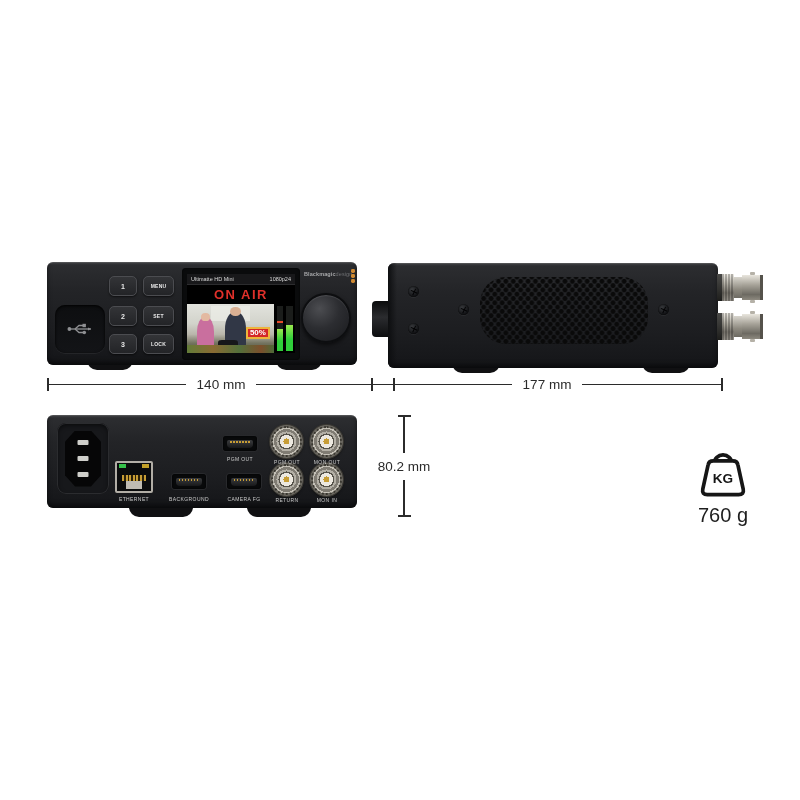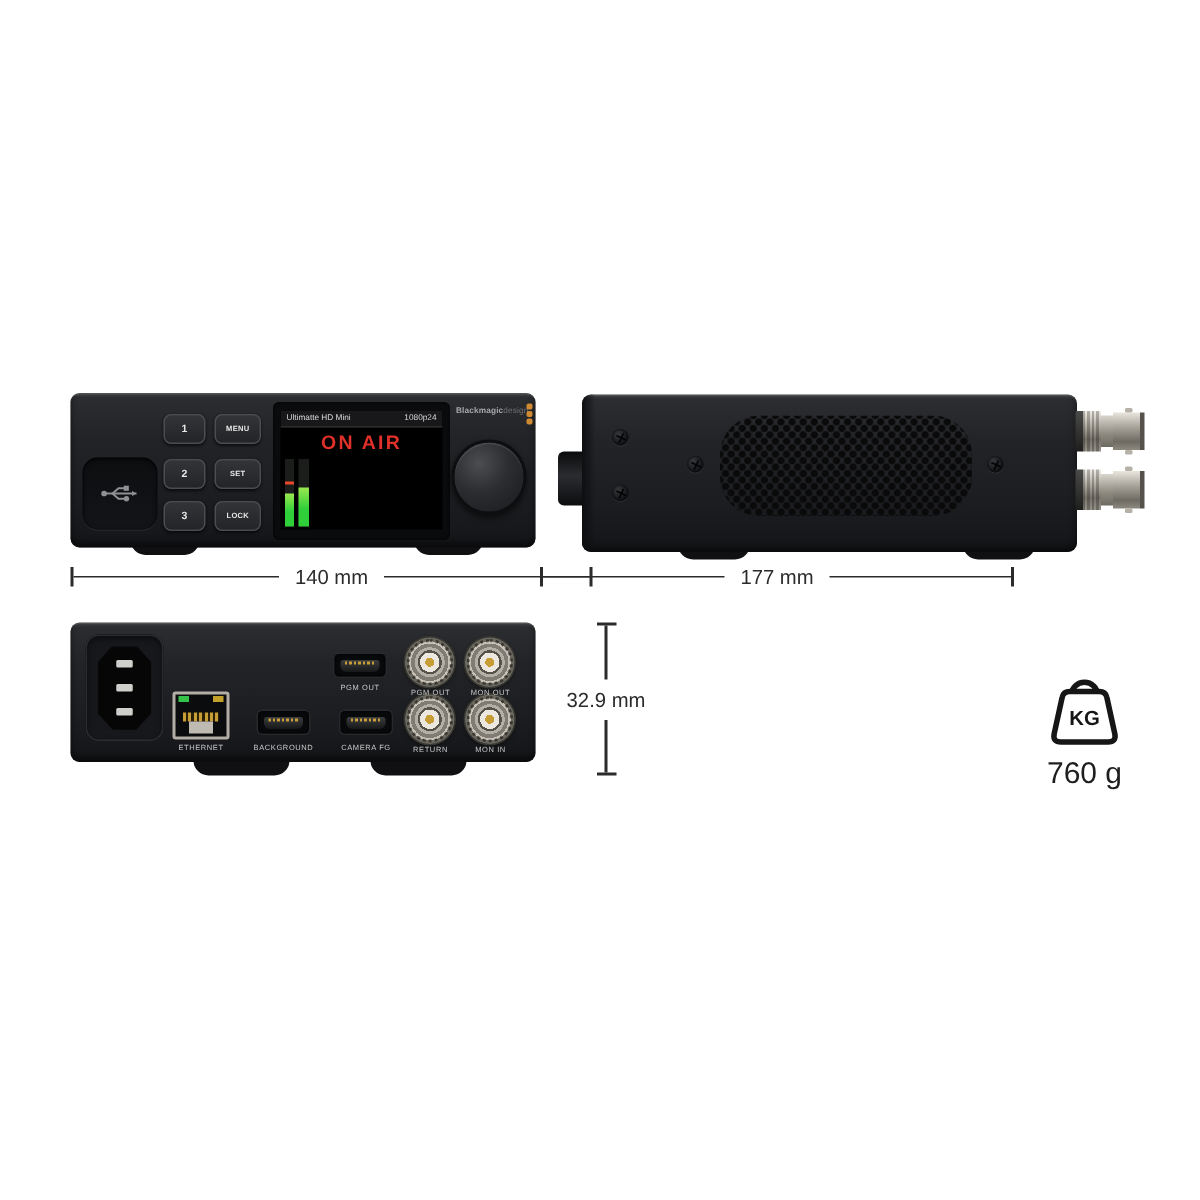--- a/index.html
+++ b/index.html
@@ -179,20 +179,32 @@
         </div>
 
       <div class="bezel">
         <div class="screen">
           <div class="scr-head">
             <span>Ultimatte HD Mini</span>
             <span>1080p24</span>
           </div>
           <div class="scr-status" style="color:#e0302a;">ON AIR</div>
           <div class="scr-body">
+            <div class="video">
+              <div class="window-pane"></div>
+              <div class="person p-left">
+                  <div class="head"></div>
+                </div>
+              <div class="person p-right">
+                  <div class="head"></div>
+                </div>
+              <div class="badge">50%</div>
+              <div class="pot"></div>
+              <div class="produce"></div>
+            </div>
             <div class="meters">
               <div class="meter">
                 <div class="mpeak" style="top:34%;"></div>
                 <div class="mfill" style="height:48%;"></div>
               </div>
               <div class="meter">
                 <div class="mfill" style="height:58%;"></div>
               </div>
             </div>
           </div>
@@ -239,21 +251,21 @@
         <div class="bs-tip"></div>
     </div>
     <div class="bnc-side" style="left:345px;top:50px;">
       <div class="bs-base"></div>
         <div class="bs-knurl"></div>
         <div class="bs-neck"></div>
         <div class="bs-tip"></div>
     </div>
   </div>
 
-  <div class="dim-h" style="left:360px;top:377px;width:316px;">
+  <div class="dim-h" style="left:371px;top:377px;width:352px;">
     <span class="tick"></span>
     <span class="dline"></span>
     <span class="dlabel">177 mm</span>
     <span class="dline"></span>
     <span class="tick"></span>
   </div>
 
   <div class="view" style="left:47px;top:415px;width:310px;height:93px;">
     <div class="foot" style="left:82px;top:88px;width:64px;height:14px;"></div>
     <div class="foot" style="left:200px;top:88px;width:64px;height:14px;"></div>
@@ -297,21 +309,21 @@
       <div class="bnc" style="left:223px;top:48px;"></div>
       <div class="bnc" style="left:263px;top:48px;"></div>
       <div class="port-label" style="left:208px;top:82px;">RETURN</div>
       <div class="port-label" style="left:248px;top:82px;">MON IN</div>
     </div>
   </div>
 
   <div class="dim-v" style="left:372px;top:415px;width:64px;height:102px;">
     <span class="tick"></span>
     <span class="dline"></span>
-    <span class="dlabel">32.9 mm</span>
+    <span class="dlabel">80.2 mm</span>
     <span class="dline"></span>
     <span class="tick"></span>
   </div>
 
   <div class="weight">
     <svg width="66" height="50" viewBox="0 0 60 46">
       <path d="M 22,13 A 8,7.6 0 1 1 38,13" fill="none" stroke="#161616" stroke-width="3.4"></path>
       <path d="M 21,11 L 39,11 Q 43,11 43.7,14.6 L 48.6,37 Q 49.6,42 44.4,42 L 15.6,42 Q 10.4,42 11.4,37 L 16.3,14.6 Q 17,11 21,11 Z" fill="#ffffff" stroke="#161616" stroke-width="3.4" stroke-linejoin="round"></path>
       <text x="30" y="31.5" text-anchor="middle" font-family="Liberation Sans, sans-serif" font-size="12.5" font-weight="bold" fill="#161616">KG</text>
     </svg>

